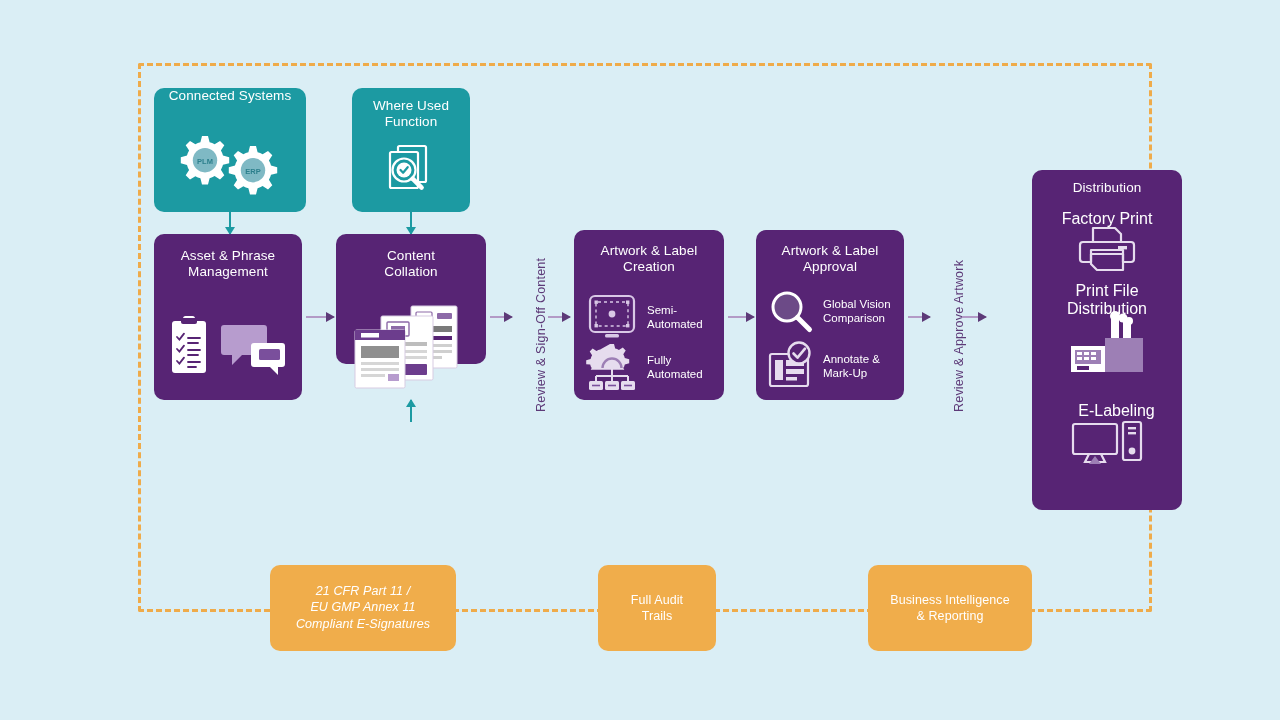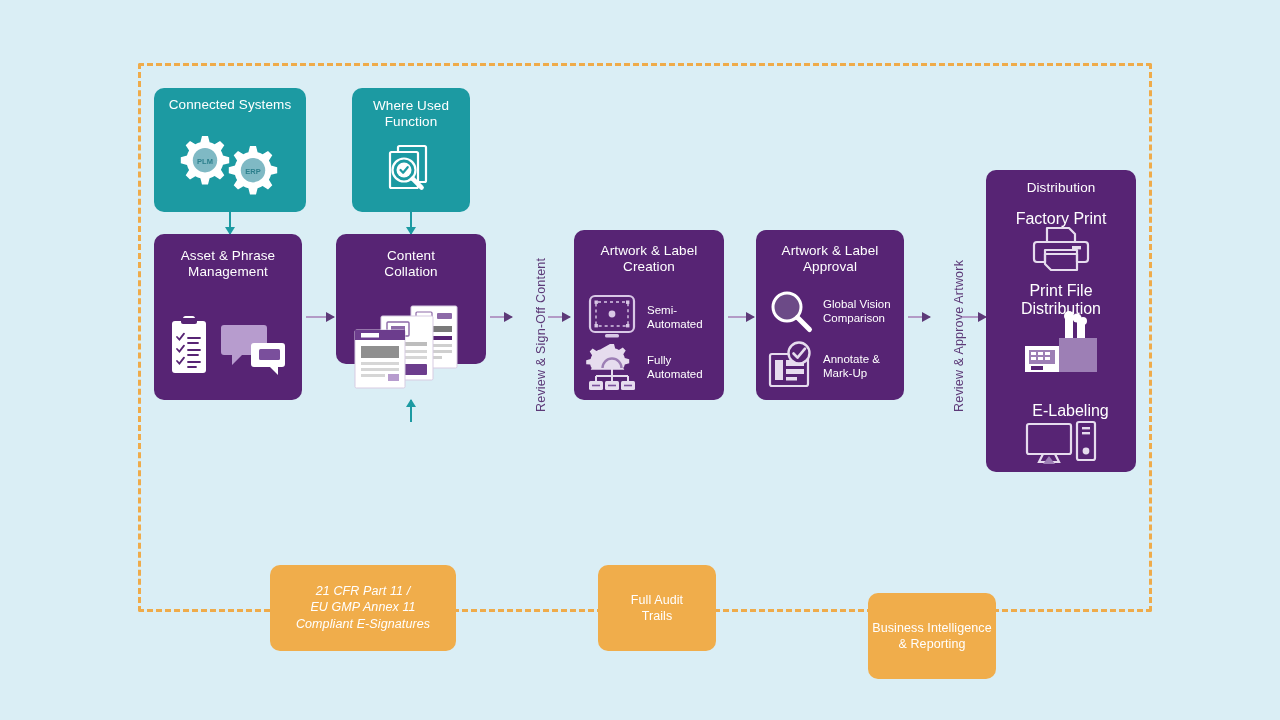--- a/index.html
+++ b/index.html
@@ -31,21 +31,20 @@
   }
   .card.teal{background:#1c9aa2;}
   .card.purple{background:#572474;}
   .card.orange{background:#f0ad4b;}
 
   .card-title{
     display:block;
     font-size:13.5px;
     line-height:1.18;
     letter-spacing:.1px;
-    padding-top:9px;
     font-weight:400;
     color:#ffffff;
   }
   .card.orange .card-title{font-size:12.5px;line-height:1.3;}
 
   
   .icon-wrap{
     position:absolute;left:0;right:0;
     display:flex;align-items:center;justify-content:center;
   }
@@ -331,21 +330,21 @@
       </span>
     </div>
   </div>
 
   <div class="harrow" style="left:908px;top:316px;width:22px;"></div>
 
   <div class="vcaption" style="left:952px;top:412px;">Review &amp; Approve Artwork</div>
 
   <div class="harrow" style="left:962px;top:316px;width:24px;"></div>
 
-  <div class="card purple" style="left:986px;top:170px;width:150px;height:302px;">
+  <div class="card purple" style="left:1032px;top:170px;width:150px;height:340px;">
     <span class="card-title" style="padding-top:10px;">Distribution</span>
 
     <div class="sub-label" style="top:40px;">Factory Print</div>
     <div class="icon-wrap" style="top:54px;height:50px;">
       <svg width="62" height="50" viewBox="0 0 62 50">
         <g fill="none" stroke="#e6dcee" stroke-width="2.2" stroke-linejoin="round">
           <path d="M17 4 h22 l6 6 v8 h-28 z"></path>
           <path d="M7 18 h48 a3 3 0 0 1 3 3 v14 a3 3 0 0 1 -3 3 h-8 v-12 h-32 v12 h-8 a3 3 0 0 1 -3 -3 v-14 a3 3 0 0 1 3 -3 z"></path>
           <path d="M15 30 h32 v16 h-26 l-6 -6 z"></path>
         </g>
@@ -407,20 +406,20 @@
     </span>
   </div>
 
   <div class="card orange" style="left:598px;top:565px;width:118px;height:86px;">
     <span class="card-title" style="padding-top:27px;">
       <span style="display:block">Full Audit</span>
       <span style="display:block">Trails</span>
     </span>
   </div>
 
-  <div class="card orange" style="left:868px;top:565px;width:128px;height:86px;margin-top:28px;">
+  <div class="card orange" style="left:868px;top:565px;width:164px;height:86px;">
     <span class="card-title" style="padding-top:27px;">
       <span style="display:block">Business Intelligence</span>
       <span style="display:block">&amp; Reporting</span>
     </span>
   </div>
 
 </div>
 
 </body></html>

